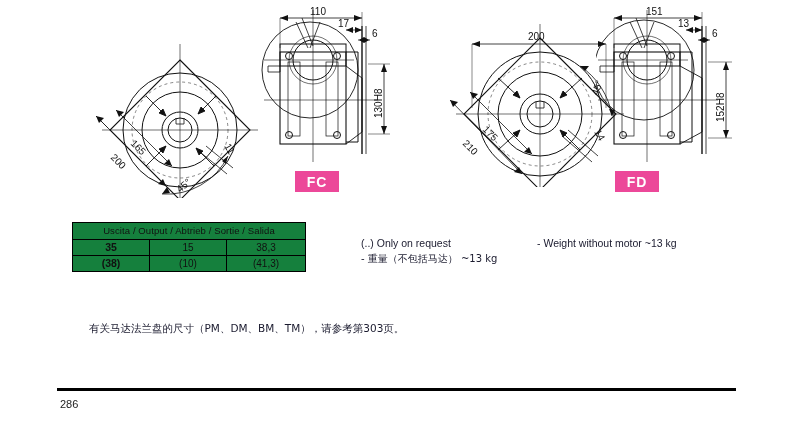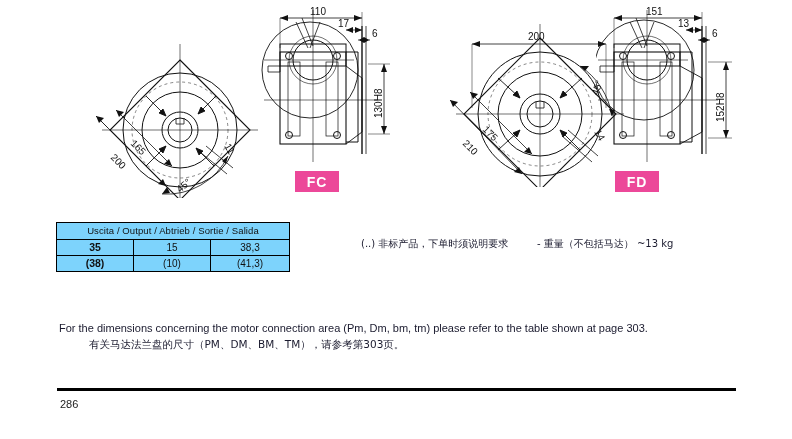--- a/index.html
+++ b/index.html
@@ -42,25 +42,25 @@
     justify-content: center;
     width: 44px;
     height: 21px;
   }
   #tag-fc { left: 295px; top: 171px; }
   #tag-fd { left: 615px; top: 171px; }
 
   
   .out-table {
     position: absolute;
-    left: 56px;
+    left: 72px;
     top: 222px;
     border-collapse: collapse;
     font-size: 10px;
-    background: #7dd3fc;
+    background: #15803d;
   }
   .out-table th, .out-table td {
     border: 1px solid #000;
     text-align: center;
     padding: 1px 0 2px 0;
     font-weight: normal;
     color: #111;
   }
   .out-table .hdr-span {
     font-size: 9.5px;
@@ -442,26 +442,28 @@
       <tr>
         <td class="c-d">(38)</td>
         <td class="c-b">(10)</td>
         <td class="c-t">(41,3)</td>
       </tr>
     </tbody>
   </table>
 
   <div class="notes">
     <div class="notes-row">
-      <span class="notes-left cjk">(..) 非标产品，下单时须说明要求</span>
+      <span class="notes-left">(..) Only on request</span>
+      <span class="notes-right">- Weight without motor  ~13 kg</span>
+    </div>
+    <div class="notes-row">
       <span class="notes-right cjk">- 重量（不包括马达）  ~13 kg</span>
     </div>
   </div>
 
   <div class="footnote">
-    <div>For the dimensions concerning the motor connection area (Pm, Dm, bm, tm) please refer to the table shown at page 303.</div>
     <div class="cjk">有关马达法兰盘的尺寸（PM、DM、BM、TM），请参考第303页。</div>
   </div>
 
   <div class="rule"></div>
   <div class="page-num">286</div>
 
 </div>
 
 </body></html>

